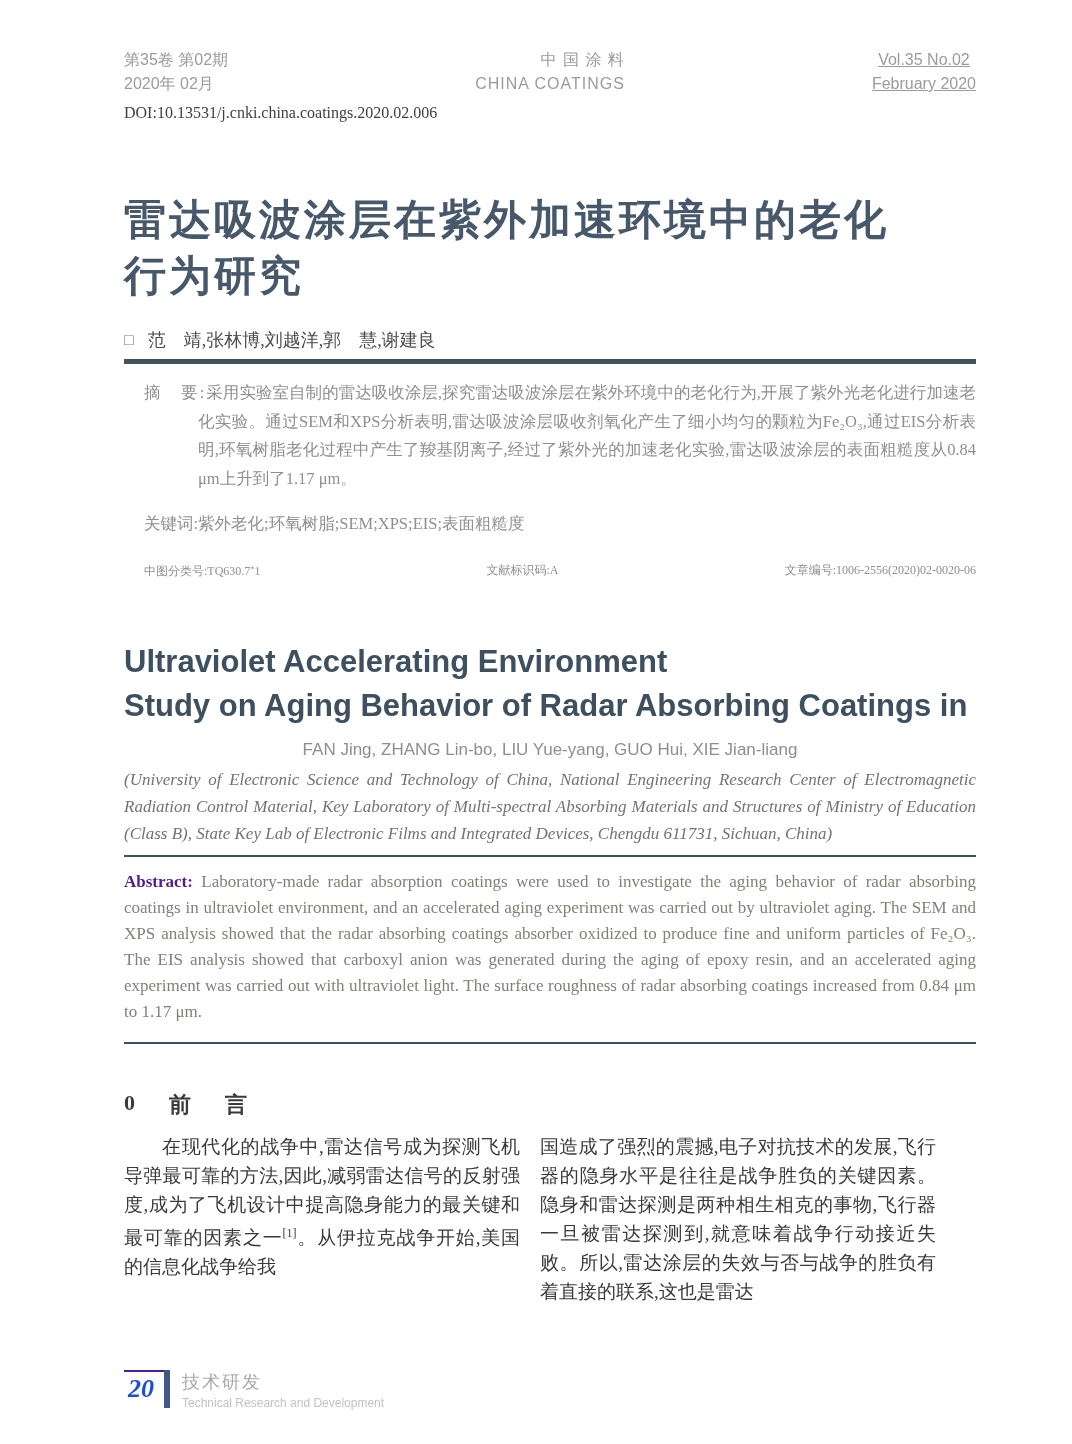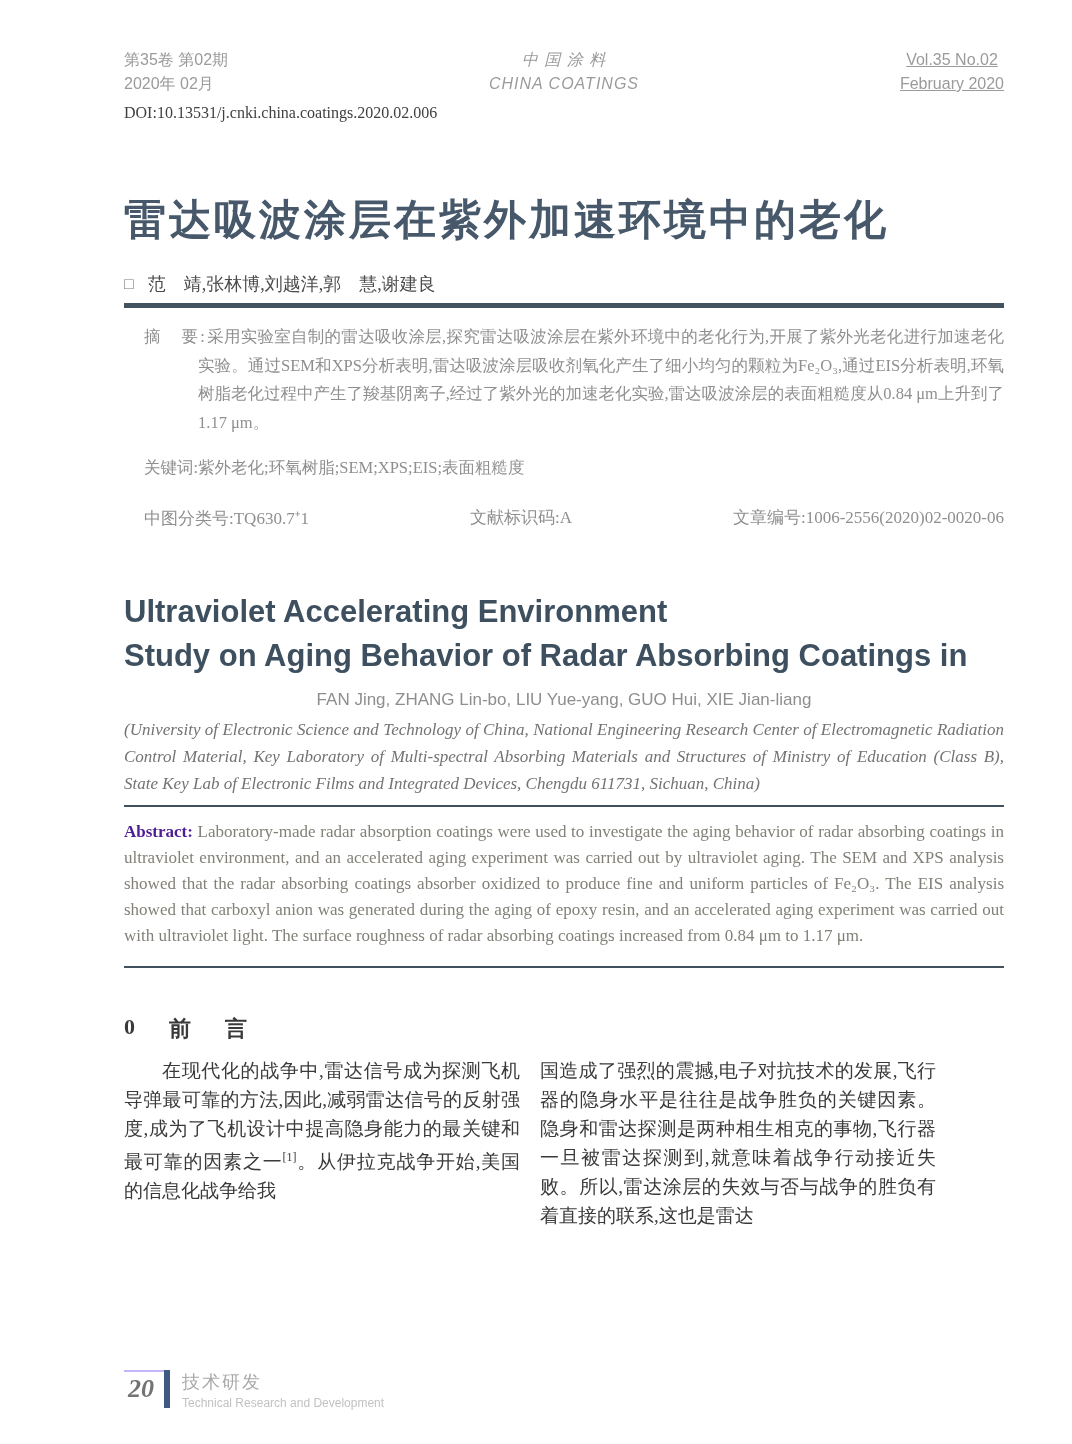--- a/index.html
+++ b/index.html
@@ -4,34 +4,34 @@
 <style>
   html, body { margin: 0; padding: 0; background: #e8e8e8; }
   .page {
     position: relative;
     width: 1072px;
     height: 1444px;
     margin: 0 auto;
     background: #ffffff;
     font-family: "Liberation Serif", serif;
     box-sizing: border-box;
-    padding: 48px 68px 0 124px;
+    padding: 48px 96px 0 124px;
     overflow: hidden;
   }
   
   .jheader {
     display: flex;
     justify-content: space-between;
     font-family: "Liberation Sans", sans-serif;
     font-size: 16px;
     line-height: 24px;
     color: #9b9b9b;
   }
   .jheader .hcol { white-space: nowrap; }
-  .jheader .hcenter { text-align: center; letter-spacing: 1px; font-style: italic; }
+  .jheader .hcenter { text-align: right; letter-spacing: 1px; }
   .jheader .hright { text-align: center; text-decoration: underline; }
   .doi-line {
     margin-top: 8px;
     font-size: 16px;
     color: #3f3f3f;
     font-family: "Liberation Serif", serif;
   }
   
   .cn-title {
     margin-top: 70px;
@@ -79,21 +79,21 @@
     padding-left: 20px;
     font-size: 16.5px;
     line-height: 28px;
     color: #8f8f8f;
   }
   .cn-class-row {
     margin-top: 24px;
     padding-left: 20px;
     display: flex;
     justify-content: space-between;
-    font-size: 17px;
+    font-size: 12px;
     color: #8f8f8f;
   }
   
   .en-title {
     margin-top: 60px;
     font-family: "Liberation Sans", sans-serif;
     font-weight: bold;
     font-size: 31px;
     line-height: 44px;
     color: #3e505f;
@@ -160,27 +160,27 @@
   .col sup { font-size: 12px; }
   
   .page-footer {
     position: absolute;
     left: 124px;
     bottom: 34px;
     display: flex;
     align-items: flex-start;
   }
   .pagenum-box {
-    border-top: 2px solid #c4b5fd;
+    border-top: 2px solid #4c1d95;
     padding: 2px 10px 0 4px;
     font-family: "Liberation Serif", serif;
     font-style: italic;
     font-weight: bold;
     font-size: 26px;
-    color: #737373;
+    color: #1d4ed8;
   }
   .footer-bar {
     width: 6px;
     height: 38px;
     background: #3e5a80;
     margin-right: 12px;
   }
   .footer-labels { display: flex; flex-direction: column; }
   .footer-cn {
     font-size: 18px;
@@ -210,20 +210,21 @@
     </div>
     <div class="hcol hright">
       <div>Vol.35 No.02</div>
       <div>February 2020</div>
     </div>
   </div>
   <div class="doi-line">DOI:10.13531/j.cnki.china.coatings.2020.02.006</div>
 
   <div class="cn-title">
     <div>雷达吸波涂层在紫外加速环境中的老化</div>
+    <div>行为研究</div>
   </div>
   <div class="cn-authors">
     <span class="author-box">□</span>
     <span>范　靖,张林博,刘越洋,郭　慧,谢建良</span>
   </div>
 
   <div class="thick-rule"></div>
 
   <p class="cn-abstract"><span class="lab">摘　要:</span><span>采用实验室自制的雷达吸收涂层,探究雷达吸波涂层在紫外环境中的老化行为,开展了紫外光老化进行加速老化实验。通过SEM和XPS分析表明,雷达吸波涂层吸收剂氧化产生了细小均匀的颗粒为Fe₂O₃,通过EIS分析表明,环氧树脂老化过程中产生了羧基阴离子,经过了紫外光的加速老化实验,雷达吸波涂层的表面粗糙度从0.84 μm上升到了1.17 μm。</span></p>
   <p class="cn-keywords"><span class="lab">关键词:</span><span>紫外老化;环氧树脂;SEM;XPS;EIS;表面粗糙度</span></p>

